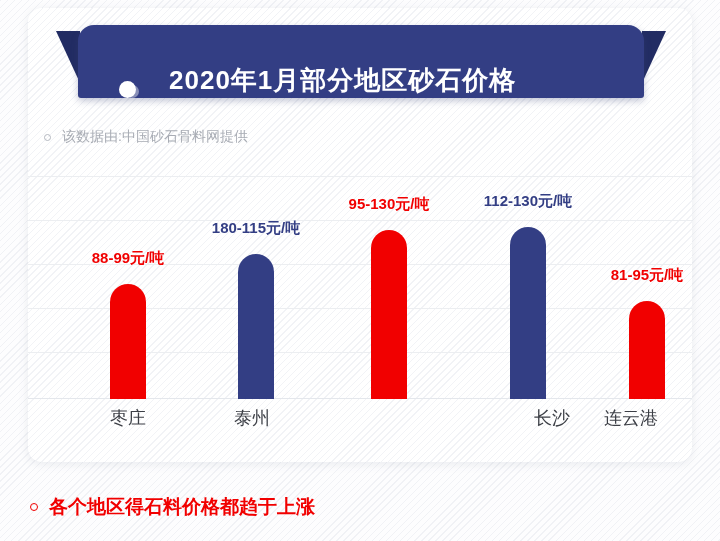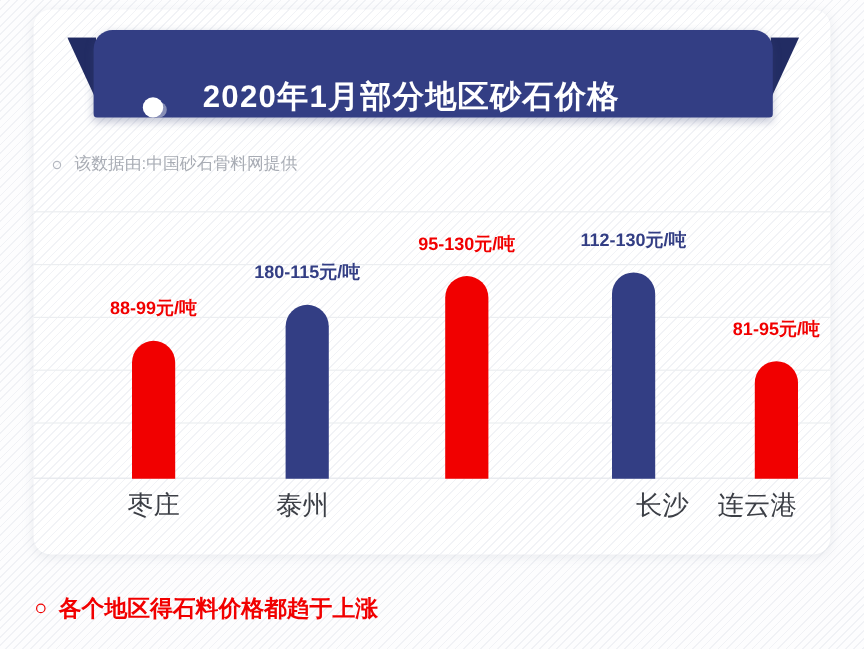--- a/index.html
+++ b/index.html
@@ -176,21 +176,21 @@
     left: 28px;
     top: 406px;
     width: 664px;
     height: 40px;
   }
   .xtick {
     position: absolute;
     top: 0;
     width: 120px;
     text-align: center;
-    font-size: 22px;
+    font-size: 18px;
     color: #3c3f46;
     white-space: nowrap;
   }
 
   
   .footer {
     position: absolute;
     left: 30px;
     top: 494px;
     display: flex;

